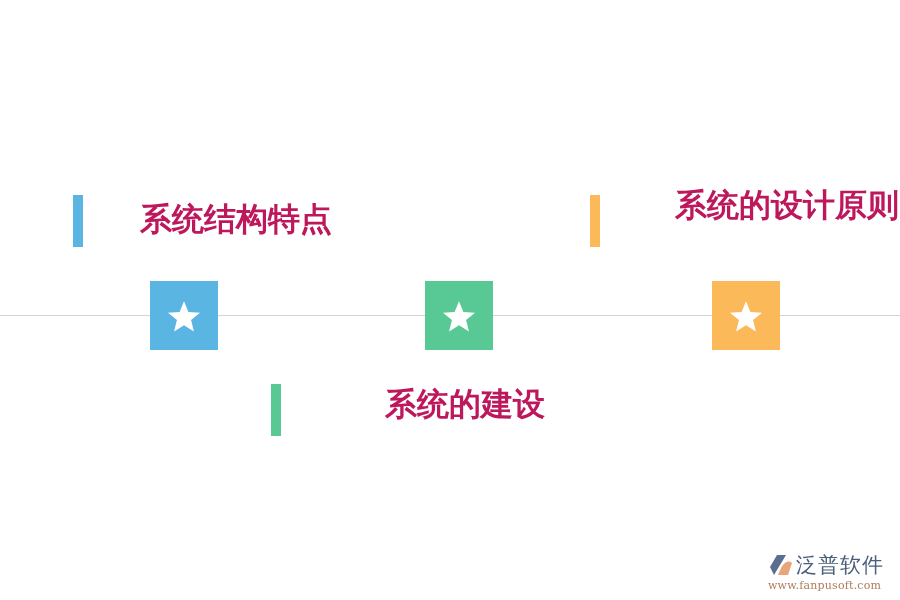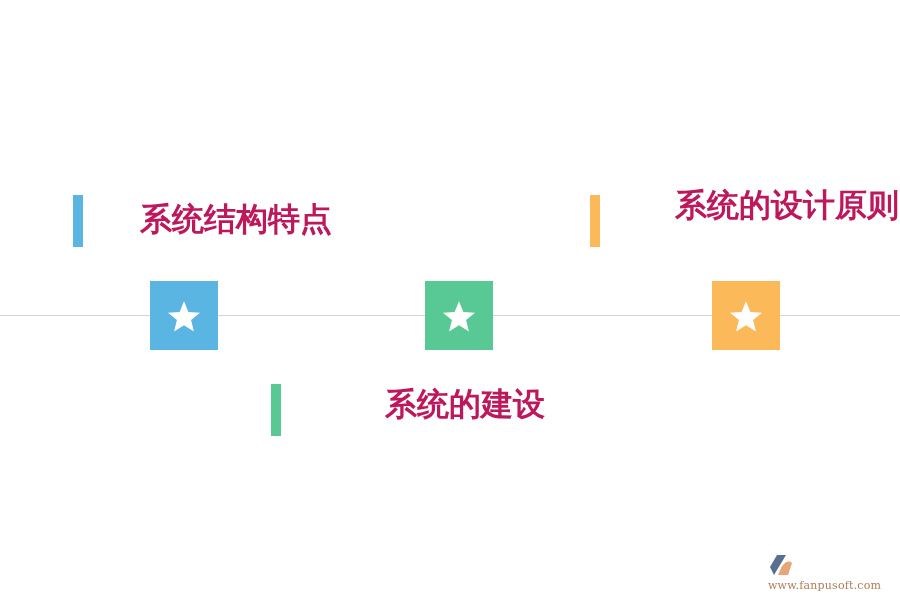--- a/index.html
+++ b/index.html
@@ -63,14 +63,15 @@
   <svg viewBox="0 0 24 24">
       <path fill="#ffffff" d="M12 1.5l3.1 7.6 8.2.6-6.3 5.2 2 8-7-4.4-7 4.4 2-8L.7 9.7l8.2-.6z"></path>
     </svg>
 </div>
 
 <div class="logo">
   <svg class="logo-icon" viewBox="0 0 26 26">
     <path d="M9 2 L18 2 L12 12 L6 22 L2 14 Z" fill="#5a6f8f"></path>
     <path d="M14 13 Q20 6 24 10 L20 22 L10 22 Z" fill="#e8a57a"></path>
   </svg>
+  <span class="logo-name">泛普软件</span>
   <span class="logo-url">www.fanpusoft.com</span>
 </div>
 
 </body></html>

